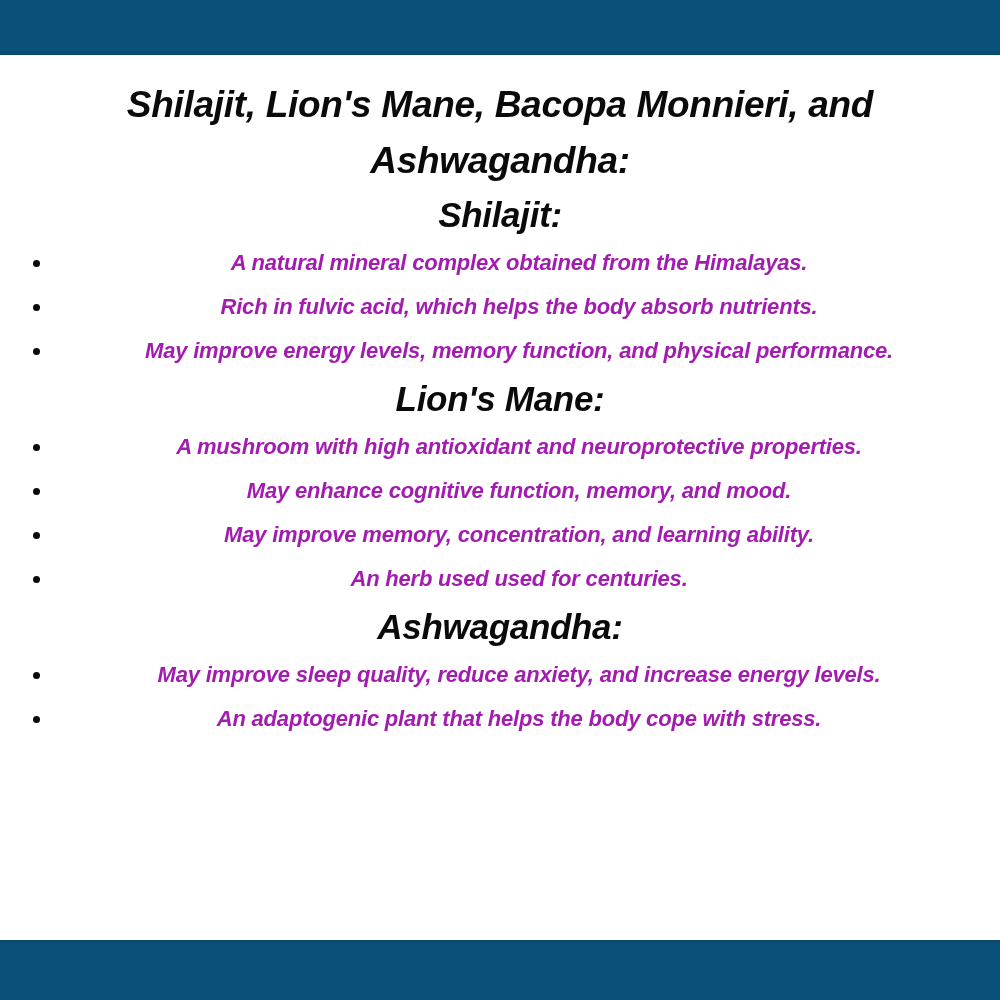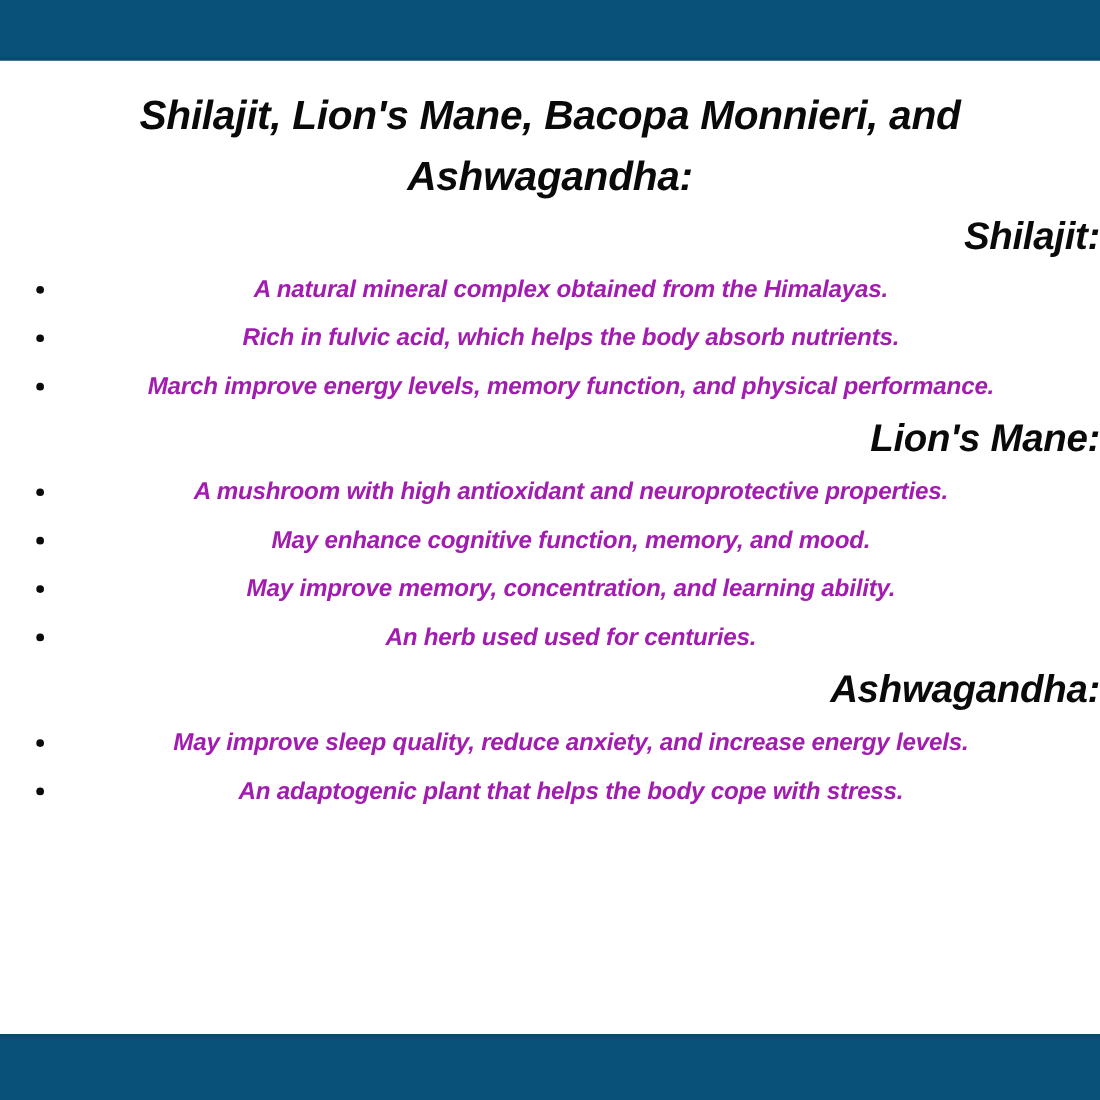--- a/index.html
+++ b/index.html
@@ -56,21 +56,21 @@
     text-align: center;
     color: #0a0a0a;
   }
 
   .section-heading {
     font-size: 35px;
     font-weight: 600;
     line-height: 52px;
     letter-spacing: -0.3px;
     margin: 0;
-    text-align: right;
+    text-align: center;
     color: #0a0a0a;
   }
 
   .bullets {
     list-style: none;
     margin: 0;
     padding: 0;
   }
 
   .bullet-row {
@@ -115,21 +115,21 @@
         <li class="bullet-row">
           <span class="bullet-dot"></span>
           <span class="bullet-text">A natural mineral complex obtained from the Himalayas.</span>
         </li>
         <li class="bullet-row">
           <span class="bullet-dot"></span>
           <span class="bullet-text">Rich in fulvic acid, which helps the body absorb nutrients.</span>
         </li>
         <li class="bullet-row">
           <span class="bullet-dot"></span>
-          <span class="bullet-text">March improve energy levels, memory function, and physical performance.</span>
+          <span class="bullet-text">May improve energy levels, memory function, and physical performance.</span>
         </li>
       </ul>
     </div>
 
     <div class="section">
       <h2 class="section-heading">Lion's Mane:</h2>
       <ul class="bullets">
         <li class="bullet-row">
           <span class="bullet-dot"></span>
           <span class="bullet-text">A mushroom with high antioxidant and neuroprotective properties.</span>

